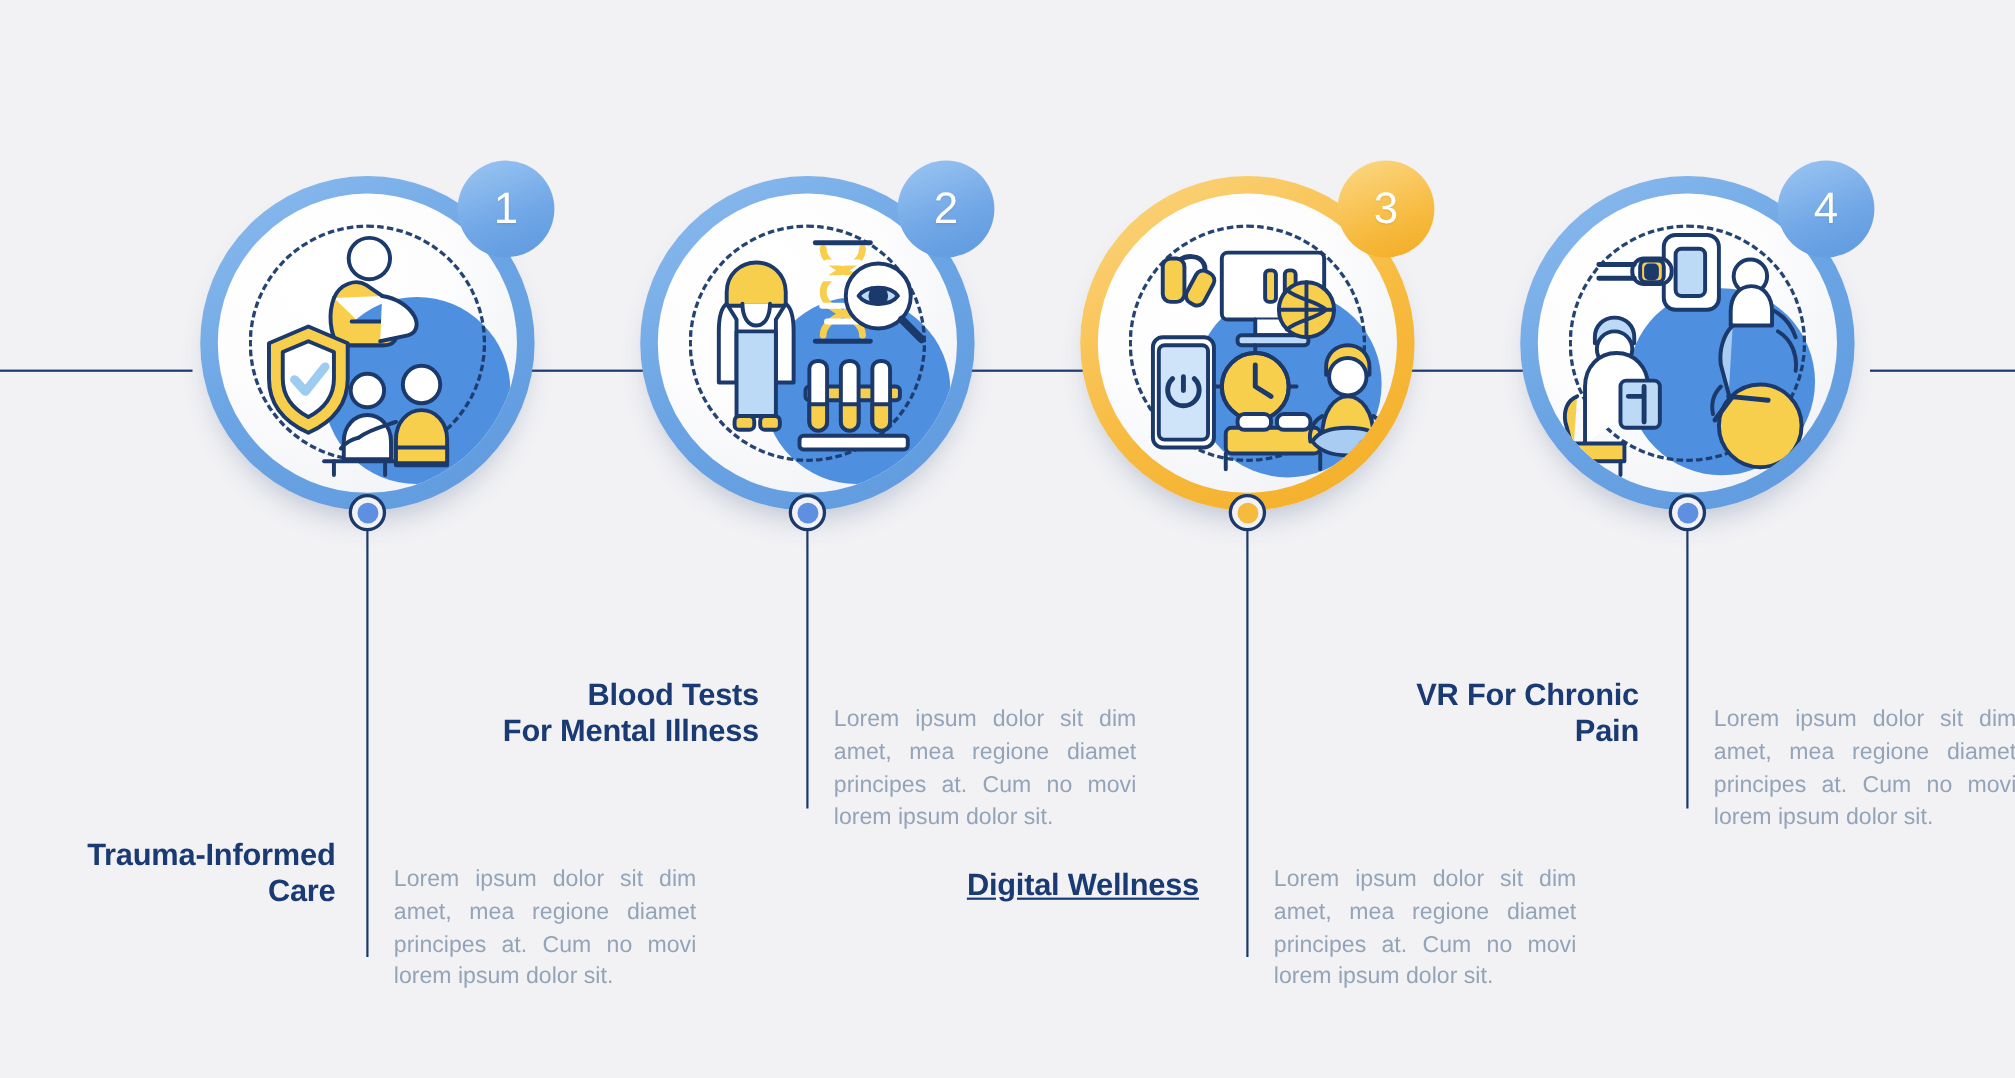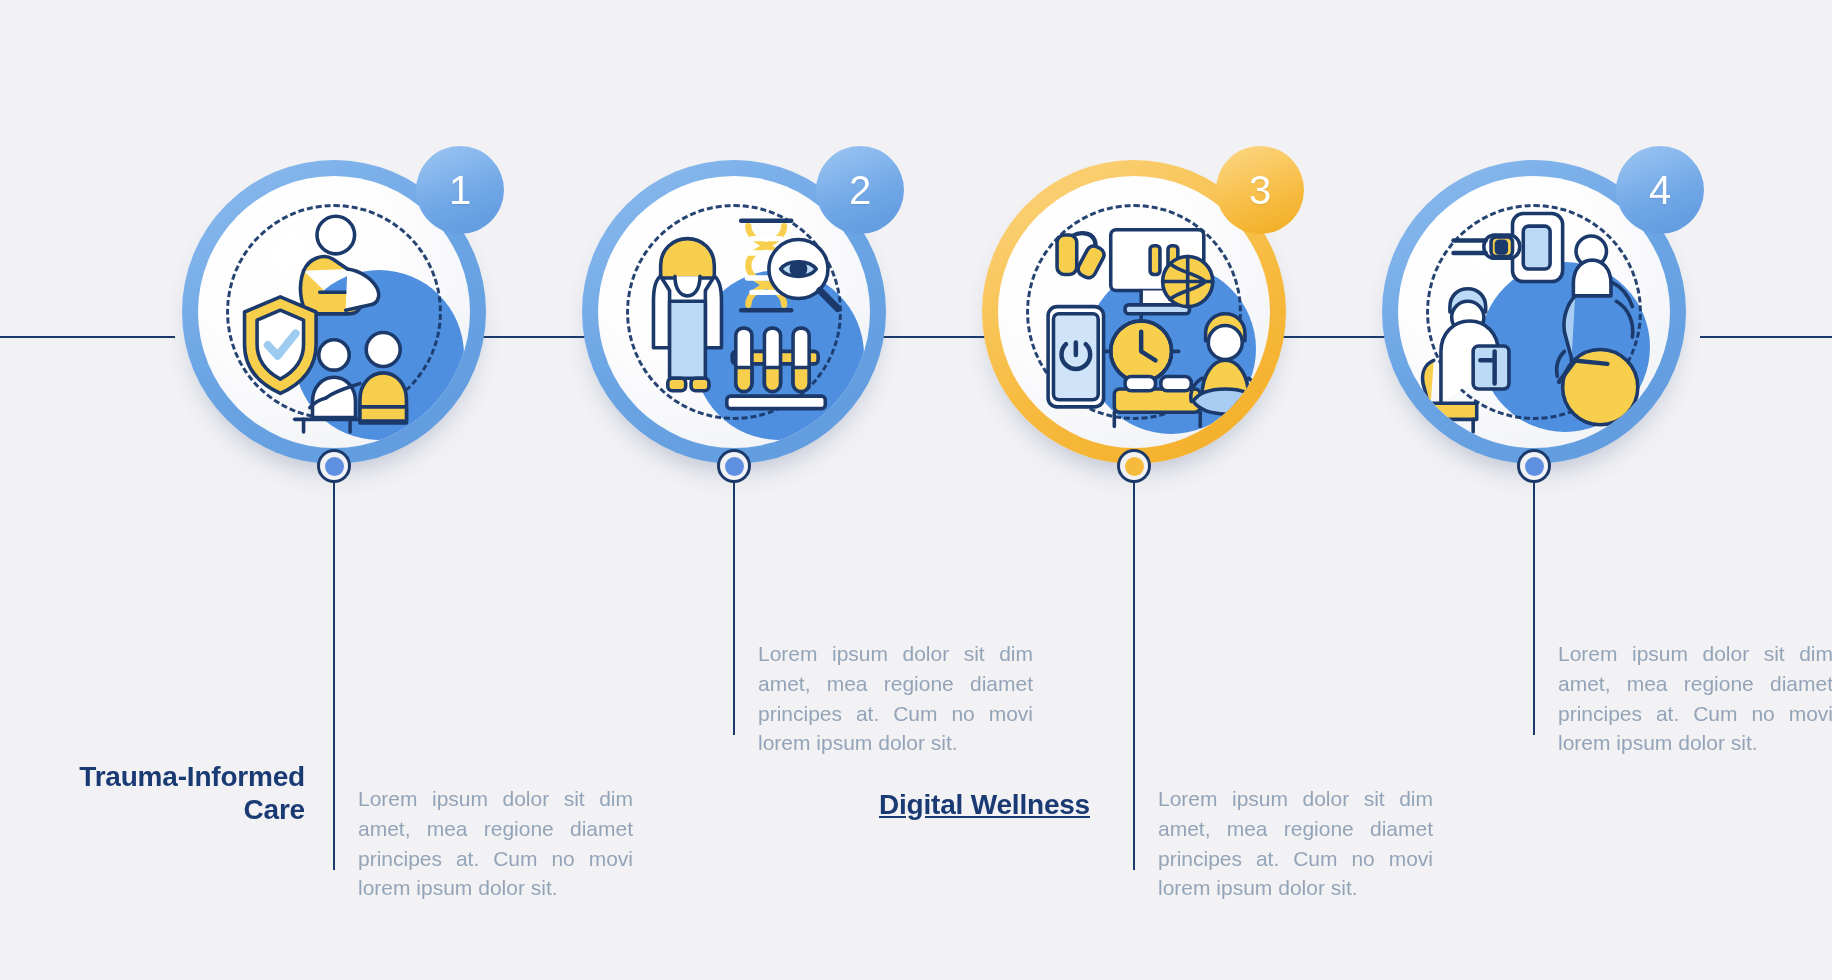--- a/index.html
+++ b/index.html
@@ -277,20 +277,24 @@
     <div class="badge blue" style="right:-18px;top:-14px;">4</div>
   </div>
   <div class="dot blue" style="left:1517px;top:449px;">
     <i></i>
   </div>
 
   <div class="title right" style="left:20px;top:760px;width:285px;white-space:pre-line;">Trauma-Informed
 Care</div>
   <div class="body" style="left:358px;top:740px;width:275px;">Lorem ipsum dolor sit dim amet, mea regione diamet principes at. Cum no movi lorem ipsum dolor sit.</div>
 
+  <div class="title right" style="left:400px;top:615px;width:290px;white-space:pre-line;">Blood Tests
+For Mental Illness</div>
   <div class="body" style="left:758px;top:595px;width:275px;">Lorem ipsum dolor sit dim amet, mea regione diamet principes at. Cum no movi lorem ipsum dolor sit.</div>
 
   <div class="title right" style="left:800px;top:788px;width:290px;white-space:pre-line;text-decoration:underline;">Digital Wellness</div>
   <div class="body" style="left:1158px;top:740px;width:275px;">Lorem ipsum dolor sit dim amet, mea regione diamet principes at. Cum no movi lorem ipsum dolor sit.</div>
 
+  <div class="title right" style="left:1200px;top:615px;width:290px;white-space:pre-line;">VR For Chronic
+Pain</div>
   <div class="body" style="left:1558px;top:595px;width:275px;">Lorem ipsum dolor sit dim amet, mea regione diamet principes at. Cum no movi lorem ipsum dolor sit.</div>
 
 </div>
 
 </body></html>

